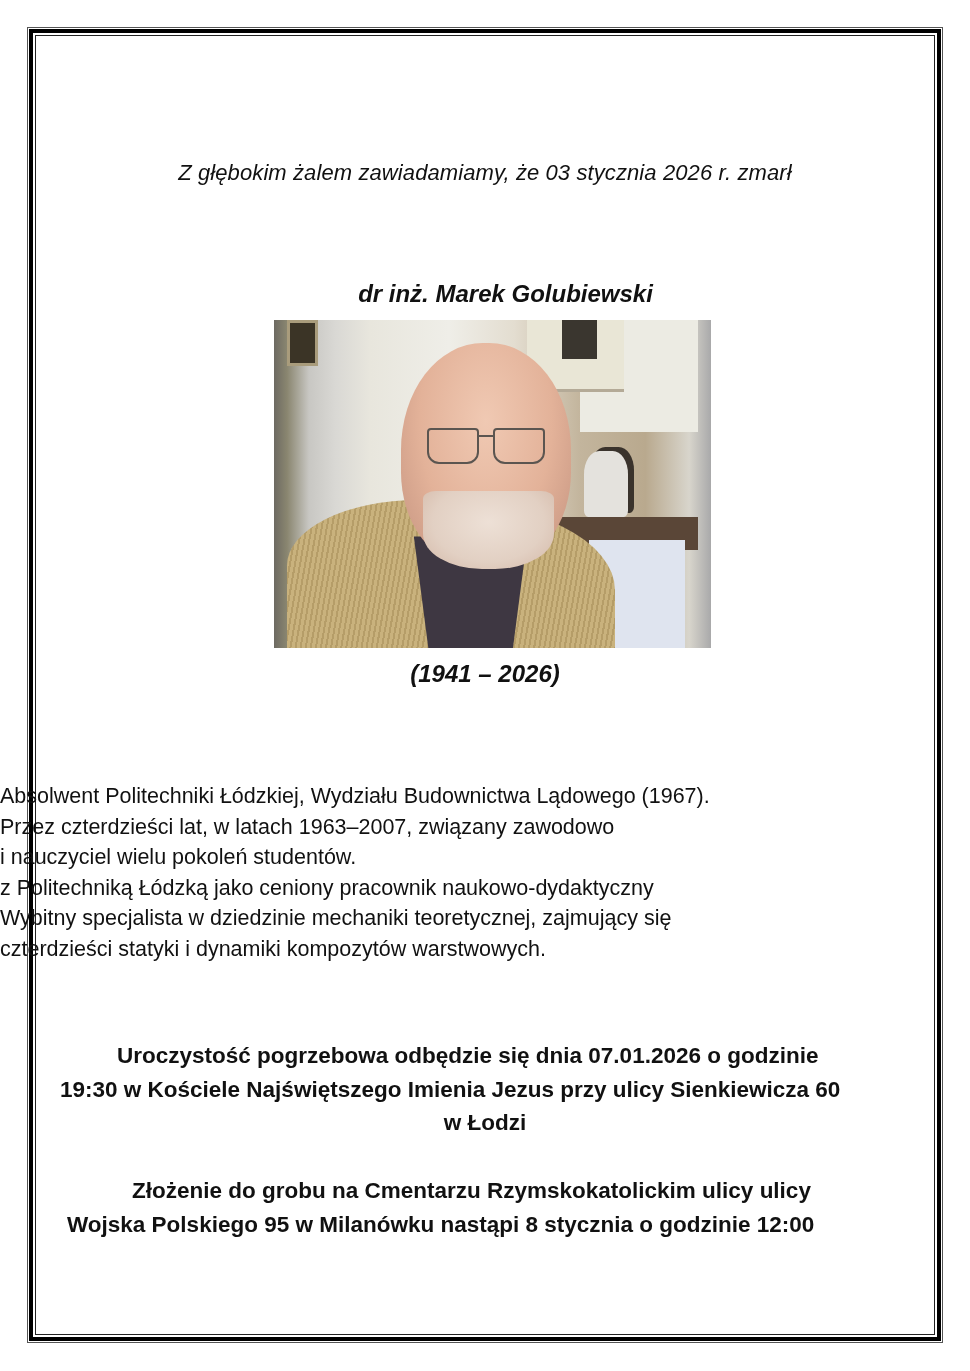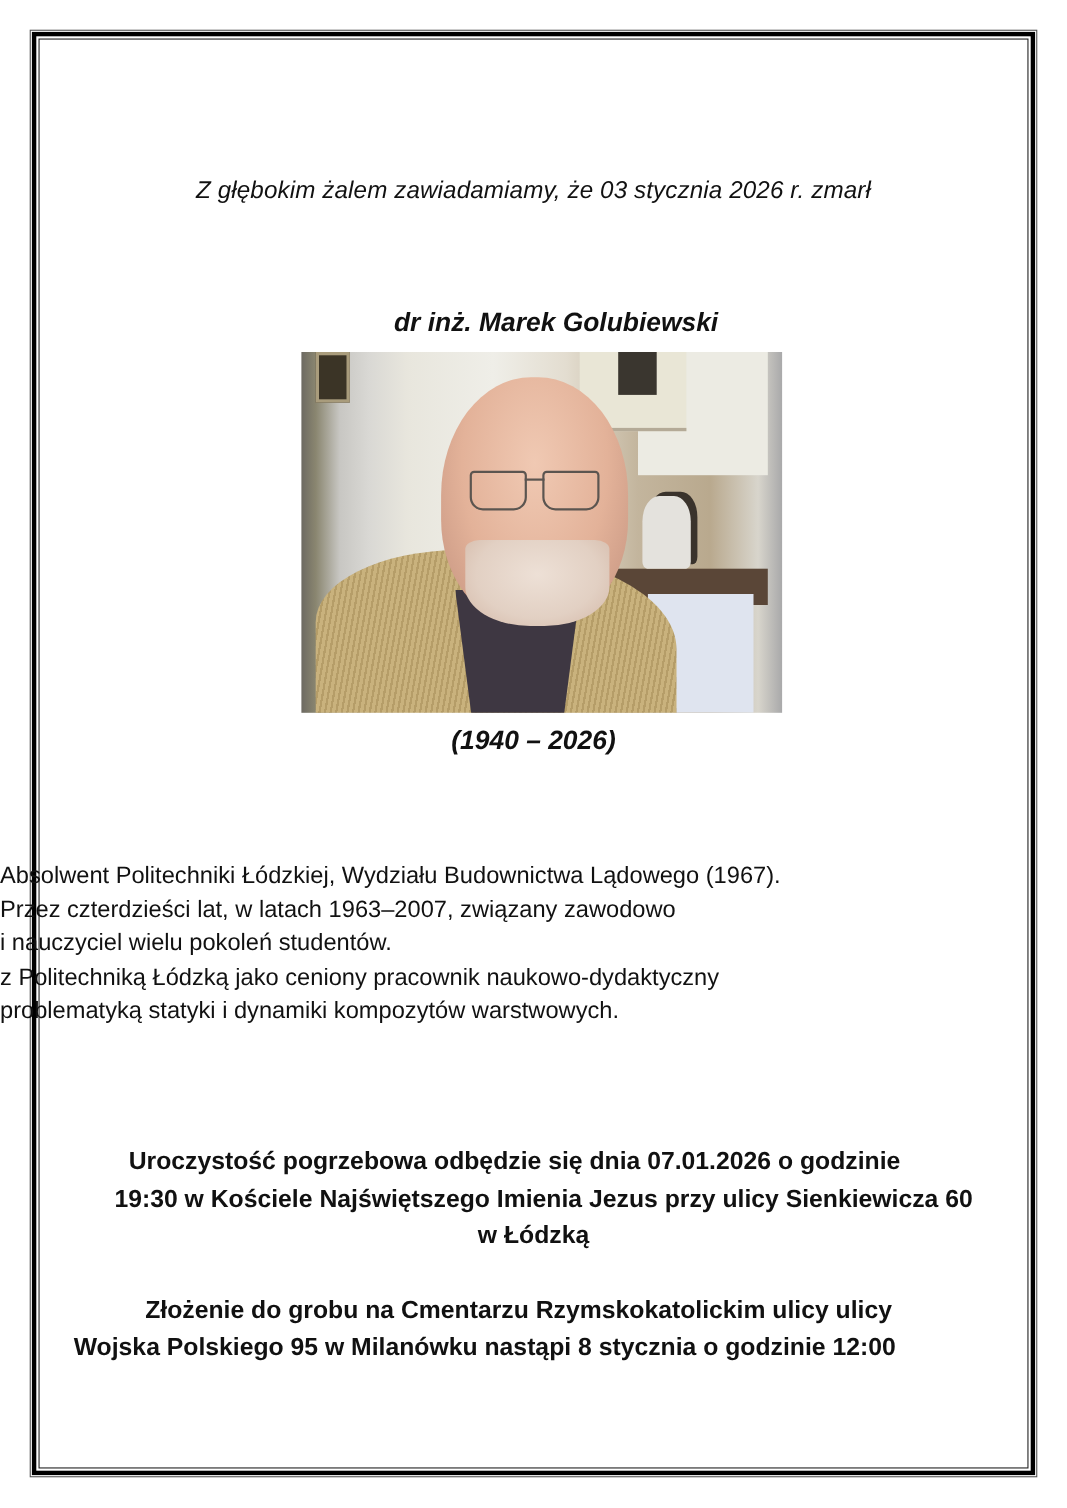--- a/index.html
+++ b/index.html
@@ -142,21 +142,21 @@
     .bio div { white-space: nowrap; }
     .funeral {
       position: absolute;
       left: 0; right: 0;
       top: 1039px;
       font-size: 22.5px;
       font-weight: bold;
       line-height: 33.5px;
     }
     .funeral .l1 { position: absolute; left: 117px; white-space: nowrap; top: 0; }
-    .funeral .l2 { position: absolute; left: 60px; white-space: nowrap; top: 33.5px; margin-left: 44px; }
+    .funeral .l2 { position: absolute; left: 60px; white-space: nowrap; top: 33.5px; }
     .funeral .l3 { position: absolute; left: 0; right: 0; text-align: center; white-space: nowrap; top: 67px; }
     .burial {
       position: absolute;
       left: 0; right: 0;
       top: 1174px;
       font-size: 22.5px;
       font-weight: bold;
       line-height: 33.5px;
     }
     .burial .l1 { position: absolute; left: 132px; white-space: nowrap; top: 0; }
@@ -183,32 +183,33 @@
   <div class="fridge"></div>
   <div class="jacket"></div>
   <div class="shirt"></div>
   <div class="head"></div>
   <div class="beard"></div>
   <div class="glasses-left"></div>
   <div class="glasses-right"></div>
   <div class="glasses-bridge"></div>
 </div>
 
-<div class="line years">(1940 – 2026)</div>
+<div class="line years">(1941 – 2026)</div>
 
 <div class="bio">
   <div>Absolwent Politechniki Łódzkiej, Wydziału Budownictwa Lądowego (1967).</div>
   <div>Przez czterdzieści lat, w latach 1963–2007, związany zawodowo</div>
   <div>i nauczyciel wielu pokoleń studentów.</div>
   <div>z Politechniką Łódzką jako ceniony pracownik naukowo-dydaktyczny</div>
-  <div>problematyką statyki i dynamiki kompozytów warstwowych.</div>
+  <div>Wybitny specjalista w dziedzinie mechaniki teoretycznej, zajmujący się</div>
+  <div>czterdzieści statyki i dynamiki kompozytów warstwowych.</div>
 </div>
 
 <div class="funeral">
   <div class="l1">Uroczystość pogrzebowa odbędzie się dnia 07.01.2026 o godzinie</div>
   <div class="l2">19:30 w Kościele Najświętszego Imienia Jezus przy ulicy Sienkiewicza 60</div>
-  <div class="l3">w Łódzką</div>
+  <div class="l3">w Łodzi</div>
 </div>
 
 <div class="burial">
   <div class="l1">Złożenie do grobu na Cmentarzu Rzymskokatolickim ulicy ulicy</div>
   <div class="l2">Wojska Polskiego 95 w Milanówku nastąpi 8 stycznia o godzinie 12:00</div>
 </div>
 
 </body></html>

